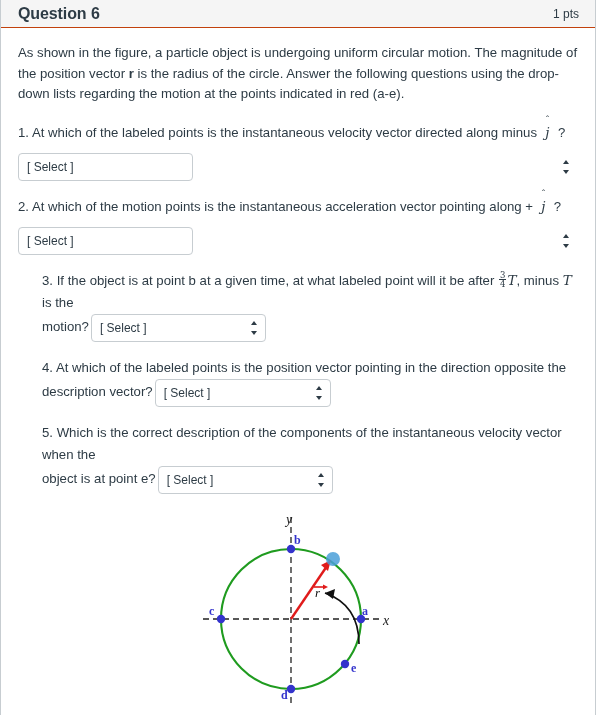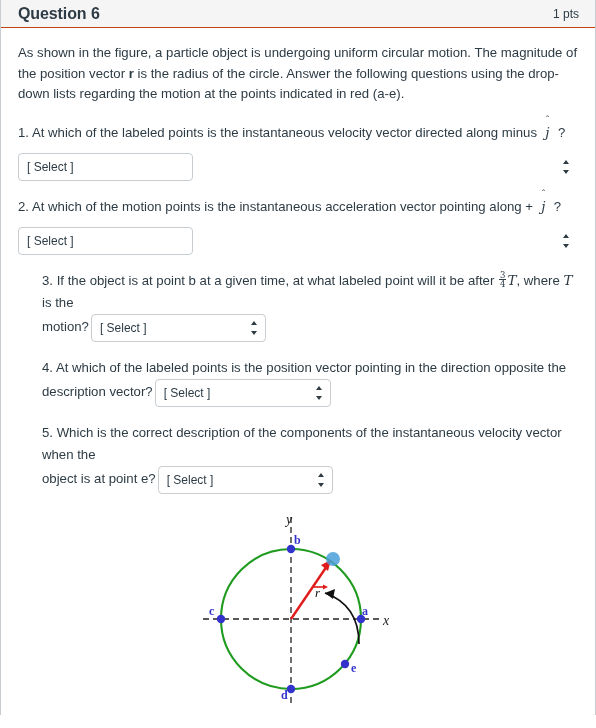--- a/index.html
+++ b/index.html
@@ -204,21 +204,21 @@
         <span class="arrows">
             <span class="up"></span>
             <span class="dn"></span>
           </span>
       </span>
     </div>
 
     <div class="qblock inline-block">
       <p class="qline"><span>3.</span>
         <span>If the object is at point b at a given time, at what labeled point will it be after</span>
-        <span class="frac"><span class="num">3</span><span class="den">4</span></span><span class="mathvar">T</span><span>, where</span>
+        <span class="frac"><span class="num">3</span><span class="den">4</span></span><span class="mathvar">T</span><span>, minus</span>
         <span class="mathvar">T</span>
         <span>is the</span><br>
         <span>motion?</span><span class="sel-wrap inline-sel"><select class="sel sel-w3"><option>[ Select ]</option></select><span class="arrows">
               <span class="up"></span>
               <span class="dn"></span>
             </span></span>
       </p>
     </div>
 
     <div class="qblock inline-block">

